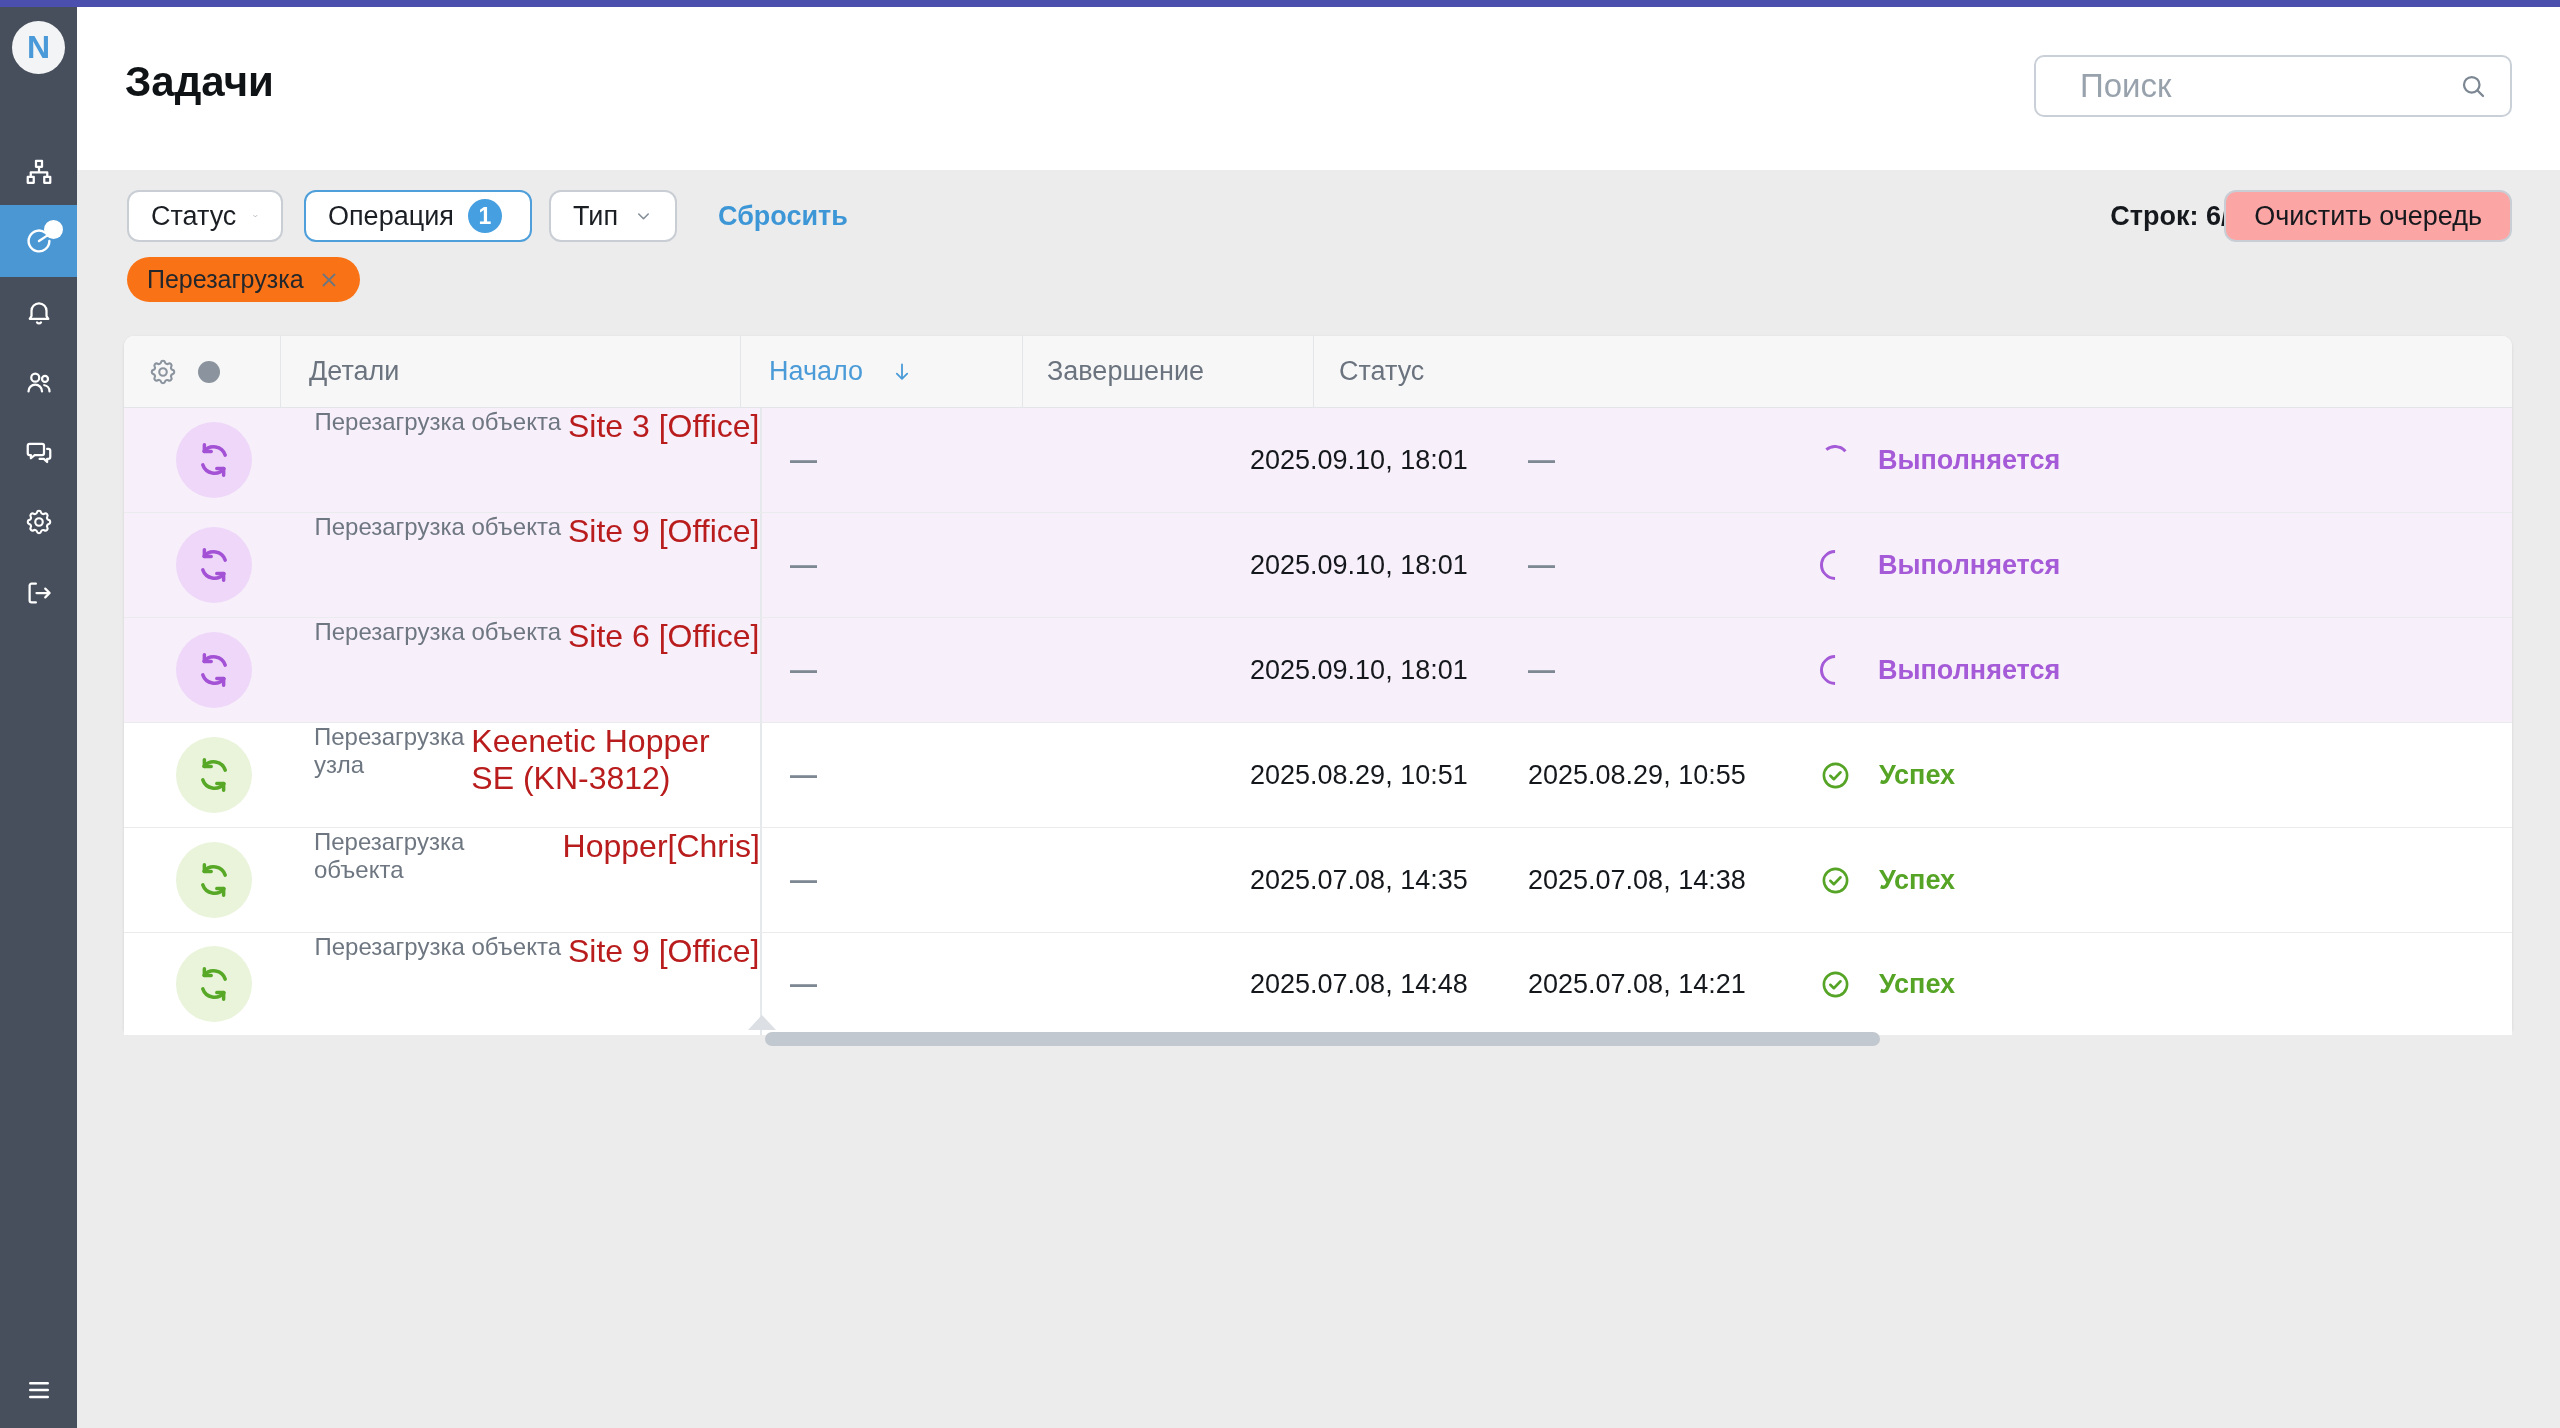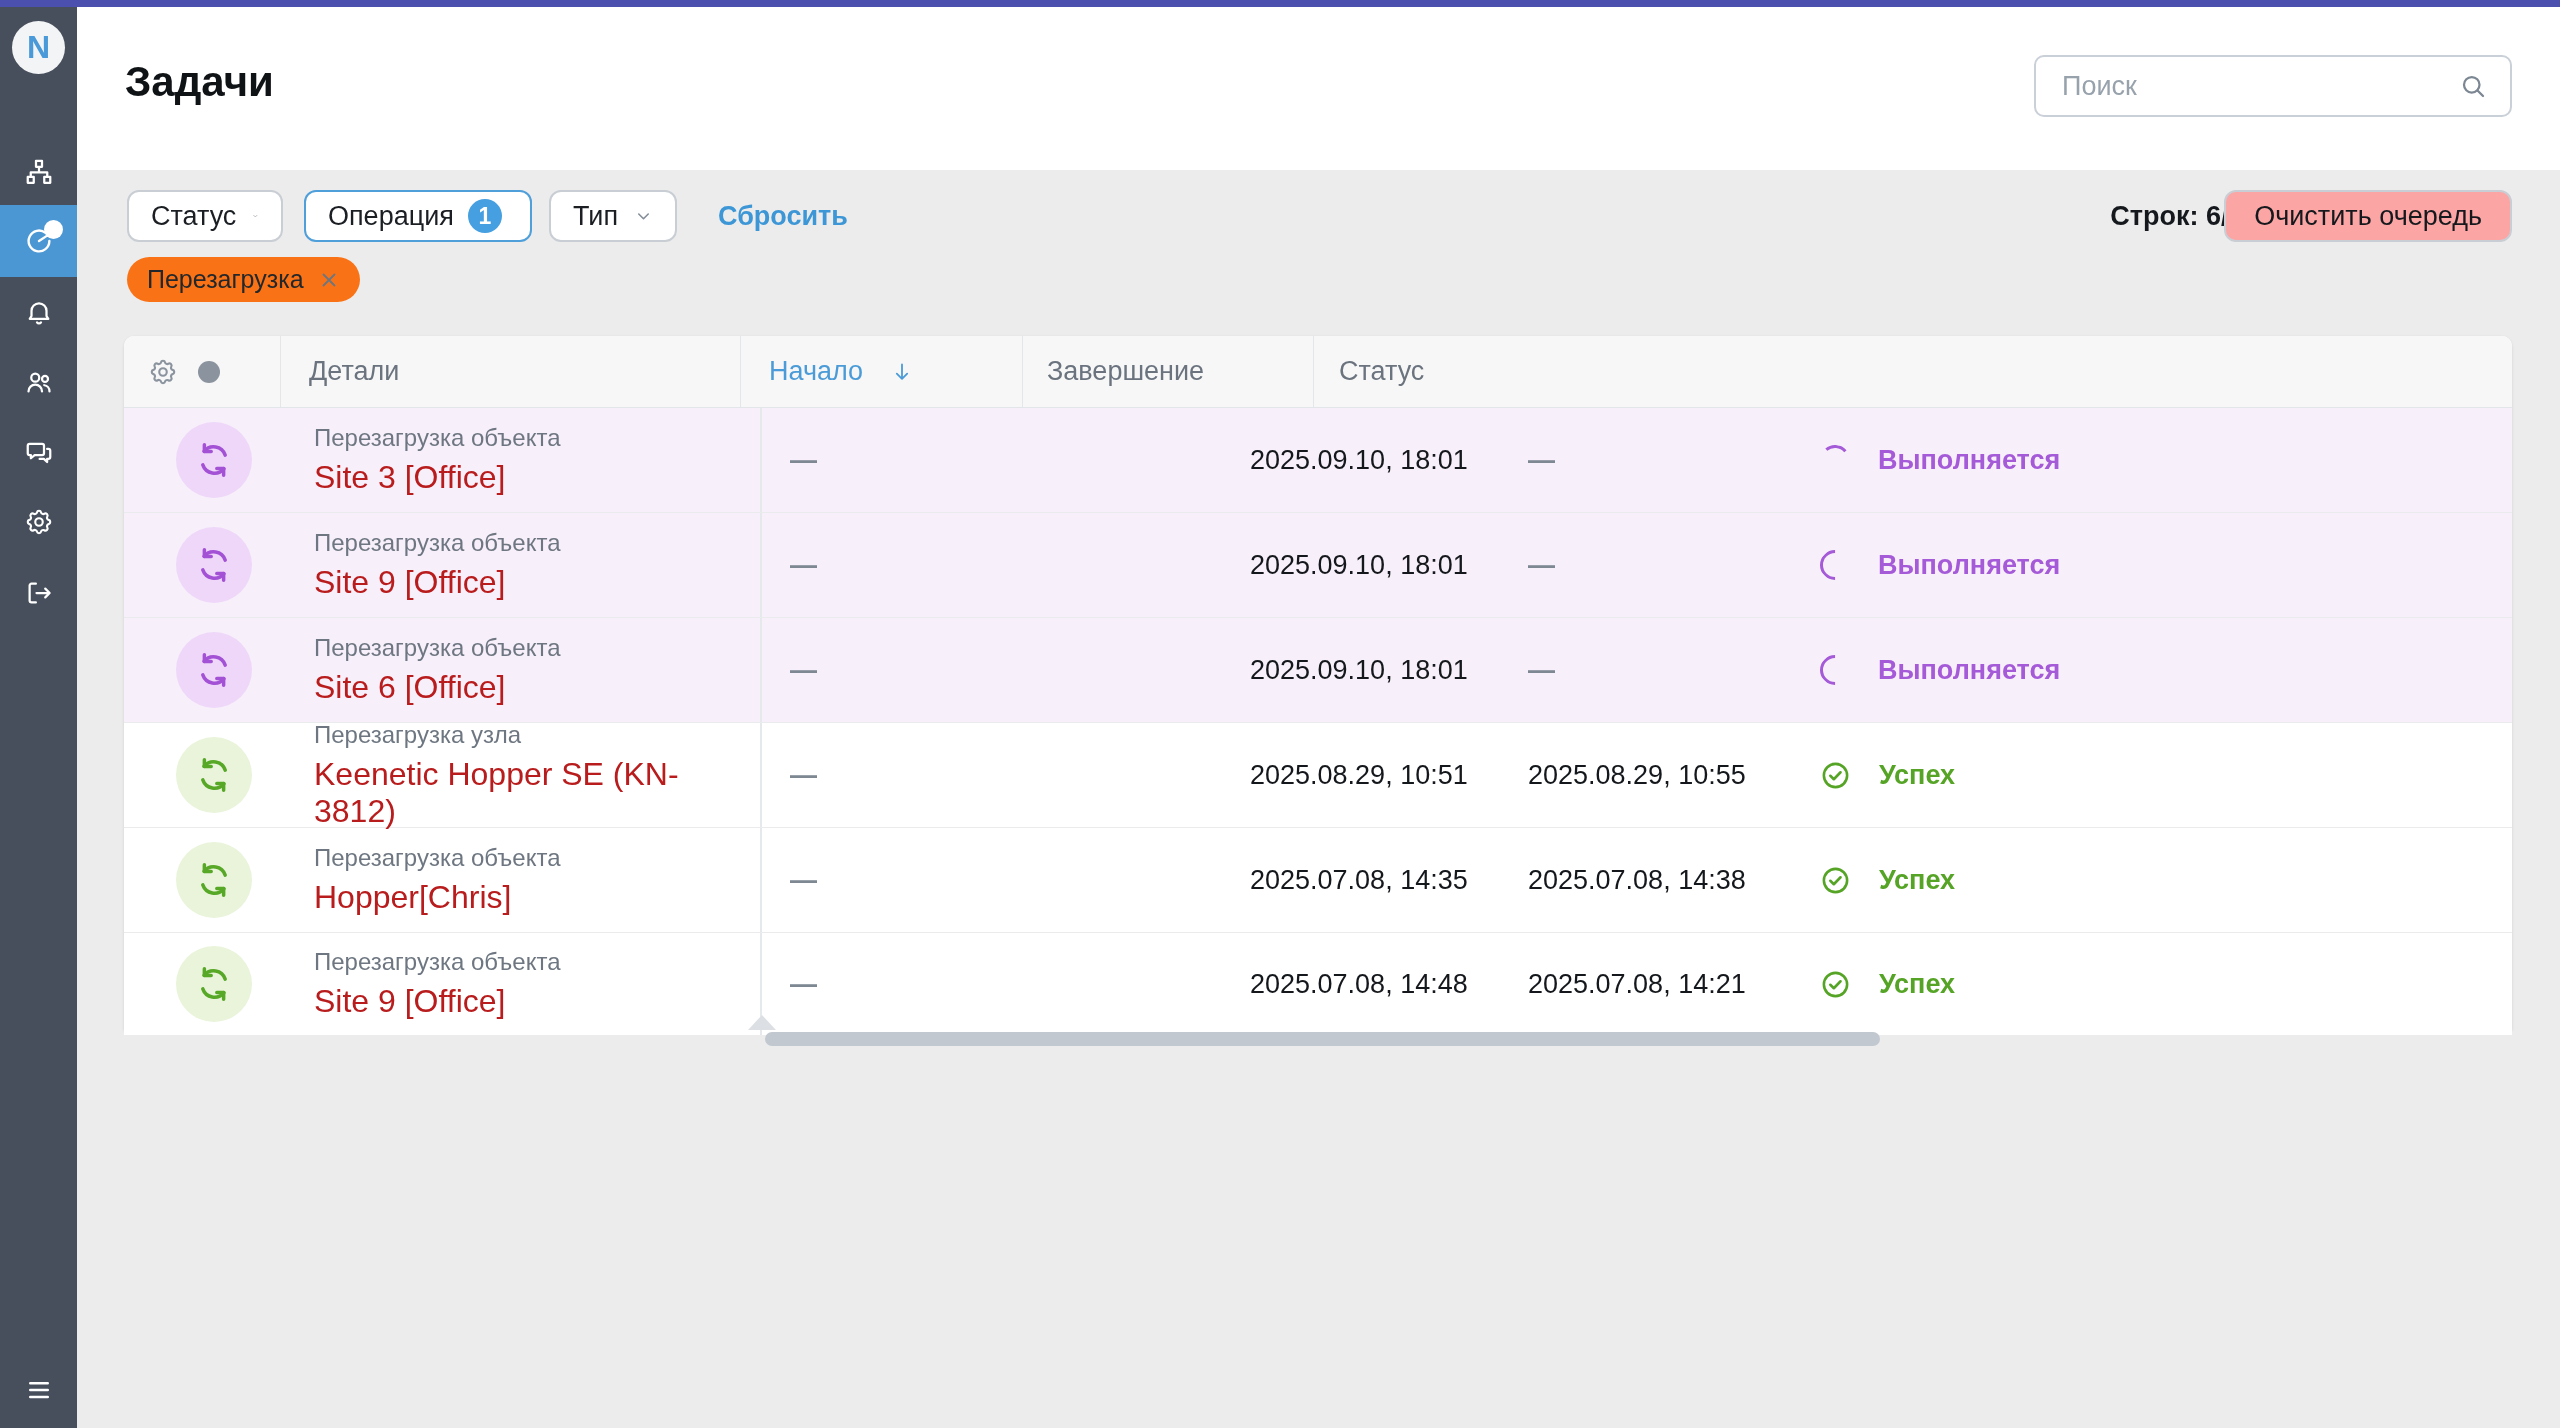--- a/index.html
+++ b/index.html
@@ -24,21 +24,21 @@
             color:#fff;cursor:pointer}
   .nav-item svg{width:30px;height:30px}
   .nav-item.active{height:72px;background:var(--sidebar-active)}
   .badge-dot{position:absolute;right:14px;top:15px;width:19px;height:19px;border-radius:50%;background:#fff}
 
   
   .pagehead{position:absolute;left:77px;top:7px;right:0;height:163px;background:#fff;z-index:10}
   .pagehead h1{position:absolute;left:48px;top:51px;margin:0;font-size:42px;line-height:48px;color:#101316;font-weight:700}
   .search{position:absolute;right:48px;top:48px;width:478px;height:62px;border:2px solid #cad0d7;border-radius:10px;
           background:#fff;display:flex;align-items:center;box-sizing:border-box}
-  .search input{border:0;outline:0;flex:1;margin-left:24px;font-size:27px;color:#333;background:transparent;min-width:0}
+  .search input{border:0;outline:0;flex:1;margin-left:42px;font-size:33px;color:#333;background:transparent;min-width:0}
   .search input::placeholder{color:#98a2ac}
   .search svg{width:30px;height:30px;margin-right:22px;color:#7c8793;flex:0 0 auto}
 
   
   .btn{position:absolute;height:52px;background:#fff;border:2px solid #c9ced5;border-radius:12px;display:flex;
        align-items:center;gap:14px;padding:0 22px;font-size:27px;color:#1b1f24;cursor:pointer;box-sizing:border-box}
   .btn .chev{width:22px;height:22px;color:#848e98;margin-left:2px}
   #btn-status{left:127px;top:190px;width:156px}
   #btn-operation{left:304px;top:190px;width:228px;border-color:#4e9fda}
   #btn-type{left:549px;top:190px;width:128px}
@@ -73,21 +73,21 @@
   
   .row{display:flex;height:104px;border-bottom:1px solid #e9ebed;background:#fff;cursor:pointer}
   .row:last-of-type{border-bottom:0;height:102px}
   .row.running{background:var(--running-row-bg)}
   .cell{box-sizing:border-box;display:flex;align-items:center}
   .c-icon{width:157px;justify-content:flex-end;padding-right:29px}
   .avatar{width:76px;height:76px;border-radius:50%;display:flex;align-items:center;justify-content:center}
   .avatar svg{width:42px;height:42px}
   .running .avatar{background:var(--running-avatar-bg);color:var(--running-avatar-icon)}
   .success .avatar{background:var(--success-avatar-bg);color:var(--success-avatar-icon)}
-  .c-name{width:481px;flex-direction:column;align-items:flex-start;justify-content:center;padding-left:33px;
+  .c-name{width:481px;flex-direction:row;align-items:flex-start;justify-content:center;padding-left:33px;
           border-right:2px solid #e6e9eb;gap:7px}
   .sub{font-size:24px;color:#6e7781}
   .ttl{font-size:32px;font-weight:400;color:#b91c1c}
   .c-details{width:460px;padding-left:28px}
   .c-start{width:282px;padding-left:28px;font-size:27px;color:#14171b}
   .c-finish{width:291px;padding-left:24px;font-size:27px;color:#14171b}
   .c-status{width:717px;padding-left:25px;gap:28px}
   .dash{color:#7d8893;font-weight:700;font-size:27px}
   .stext{font-size:27px;font-weight:700}
   .running .stext{color:var(--running-purple)}

